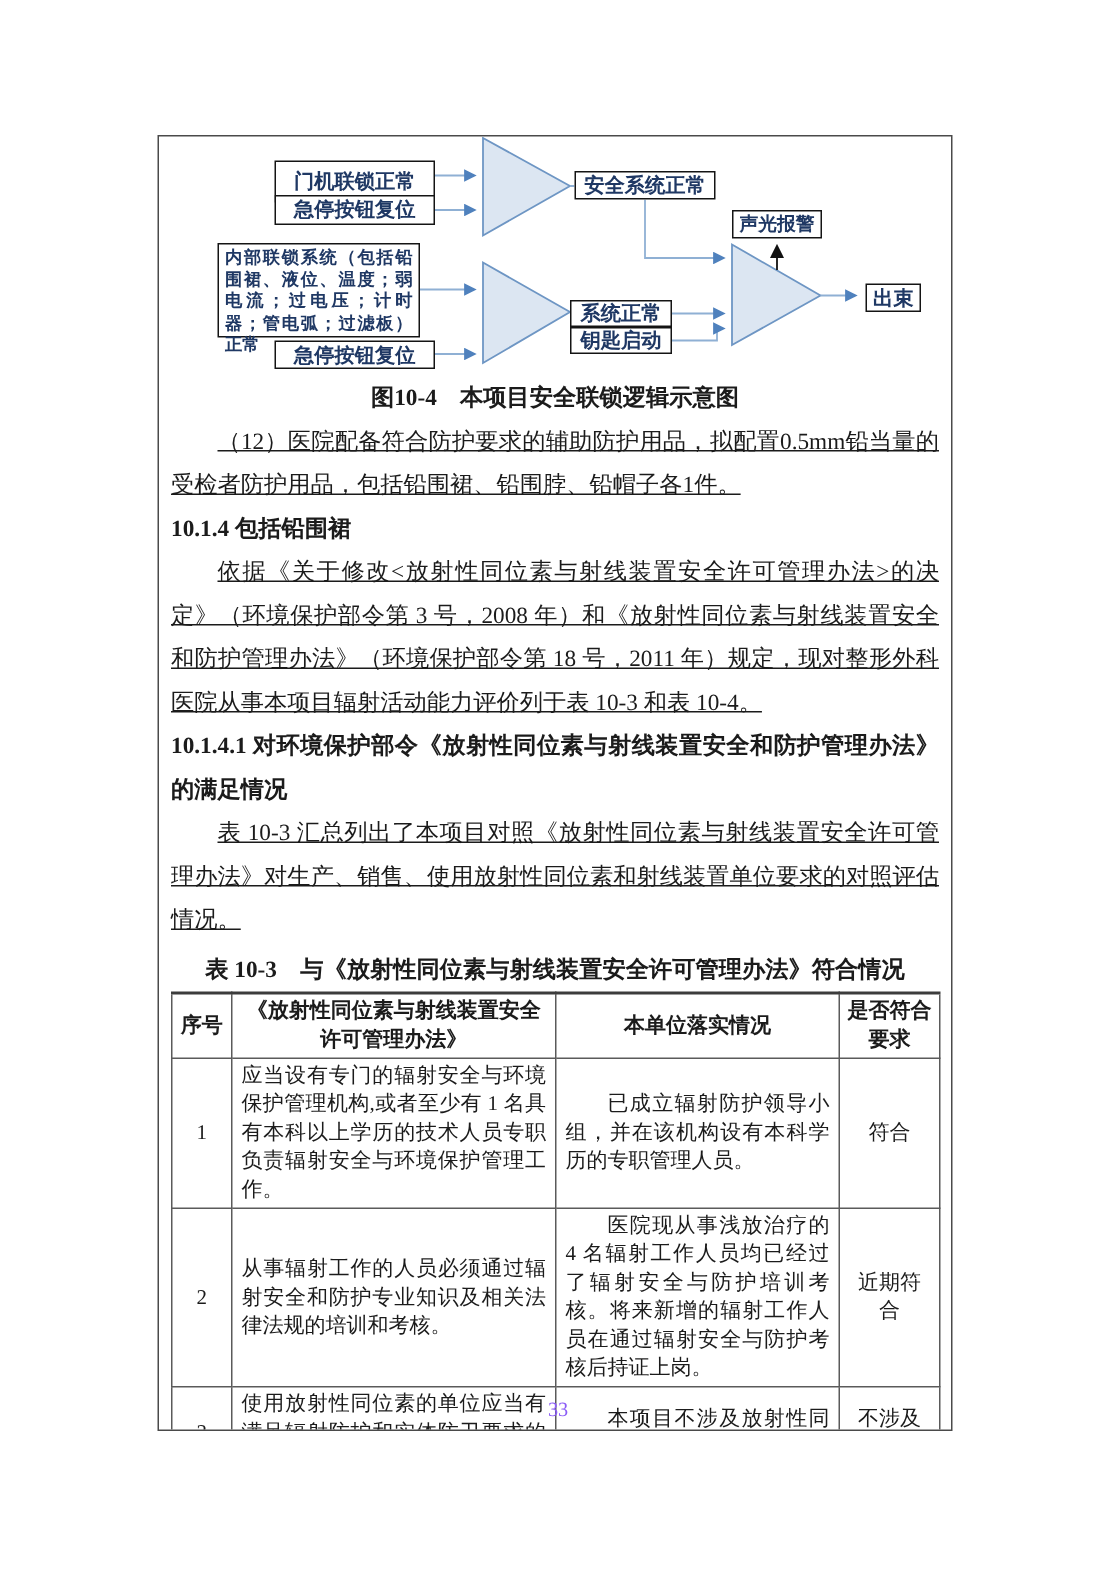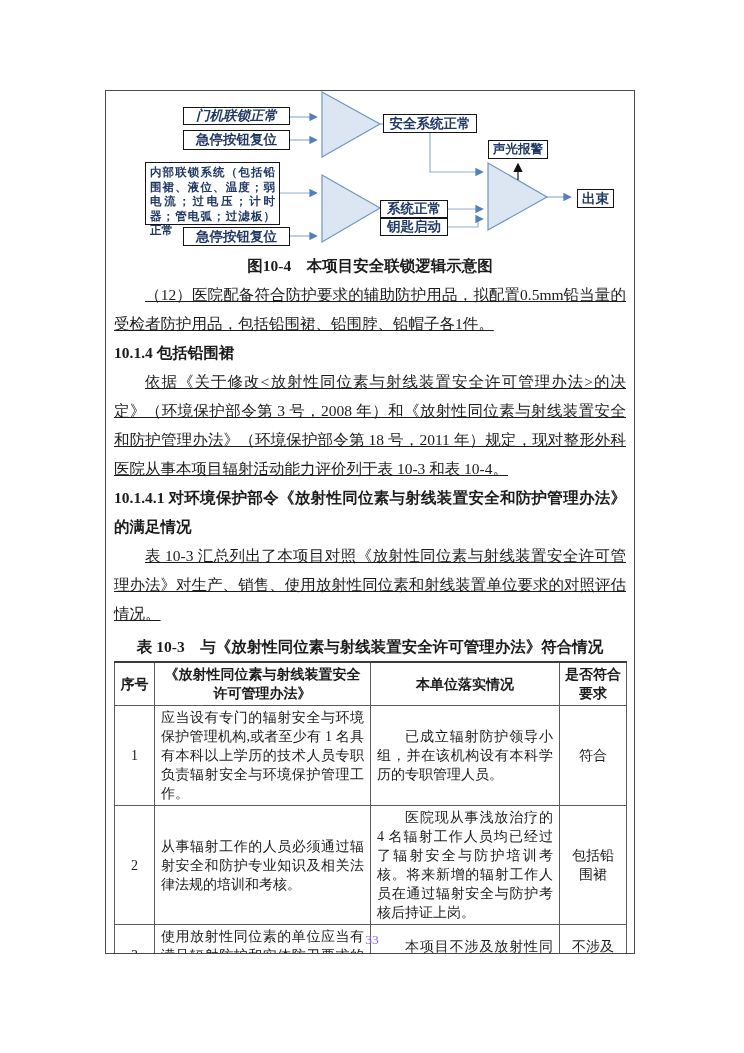--- a/index.html
+++ b/index.html
@@ -64,21 +64,21 @@
             <path d="M266,33 H269"></path>
             <path d="M316,42 V81 H368" marker-end="url(#arr)"></path>
             <path d="M166,102 H202" marker-end="url(#arr)"></path>
             <path d="M176,145 H202" marker-end="url(#arr)"></path>
             <path d="M334,118 H368" marker-end="url(#arr)"></path>
             <path d="M334,136 H364 V128 H368" marker-end="url(#arr)"></path>
             <path d="M433,106 H456" marker-end="url(#arr)"></path>
             <path d="M404,89 V74" stroke="#111111" marker-end="url(#arrk)"></path>
           </g>
         </svg>
-        <div class="dbox" style="left:69px;top:16px;width:107px;height:18px;font-style:italic;">门机联锁正常</div>
+        <div class="dbox" style="left:69px;top:16px;width:107px;height:28px;">门机联锁正常</div>
         <div class="dbox" style="left:69px;top:39px;width:107px;height:20px;">急停按钮复位</div>
         <div class="dbox multi" style="left:31px;top:71px;width:135px;height:63px;">内部联锁系统（包括铅围裙、液位、温度；弱电流；过电压；计时器；管电弧；过滤板）正常</div>
         <div class="dbox" style="left:69px;top:136px;width:107px;height:19px;">急停按钮复位</div>
         <div class="dbox" style="left:269px;top:23px;width:94px;height:19px;">安全系统正常</div>
         <div class="dbox" style="left:266px;top:109px;width:68px;height:18px;">系统正常</div>
         <div class="dbox" style="left:266px;top:127px;width:68px;height:18px;">钥匙启动</div>
         <div class="dbox" style="left:374px;top:49px;width:60px;height:19px;font-size:12.5px;">声光报警</div>
         <div class="dbox" style="left:463px;top:98px;width:37px;height:19px;">出束</div>
       </div>
 
@@ -113,21 +113,21 @@
           <tr class="r1">
             <td class="num">1</td>
             <td class="req">应当设有专门的辐射安全与环境保护管理机构,或者至少有 1 名具有本科以上学历的技术人员专职负责辐射安全与环境保护管理工作。</td>
             <td class="impl">已成立辐射防护领导小组，并在该机构设有本科学历的专职管理人员。</td>
             <td class="res">符合</td>
           </tr>
           <tr class="r2">
             <td class="num">2</td>
             <td class="req">从事辐射工作的人员必须通过辐射安全和防护专业知识及相关法律法规的培训和考核。</td>
             <td class="impl">医院现从事浅放治疗的 4 名辐射工作人员均已经过了辐射安全与防护培训考核。将来新增的辐射工作人员在通过辐射安全与防护考核后持证上岗。</td>
-            <td class="res">包括铅围裙</td>
+            <td class="res">近期符合</td>
           </tr>
           <tr class="r3">
             <td class="num">3</td>
             <td class="req">使用放射性同位素的单位应当有满足辐射防护和实体防卫要求的放射源暂存库或设备。</td>
             <td class="impl">本项目不涉及放射性同位素。</td>
             <td class="res">不涉及该内容</td>
           </tr>
 
         </tbody>
       </table>

